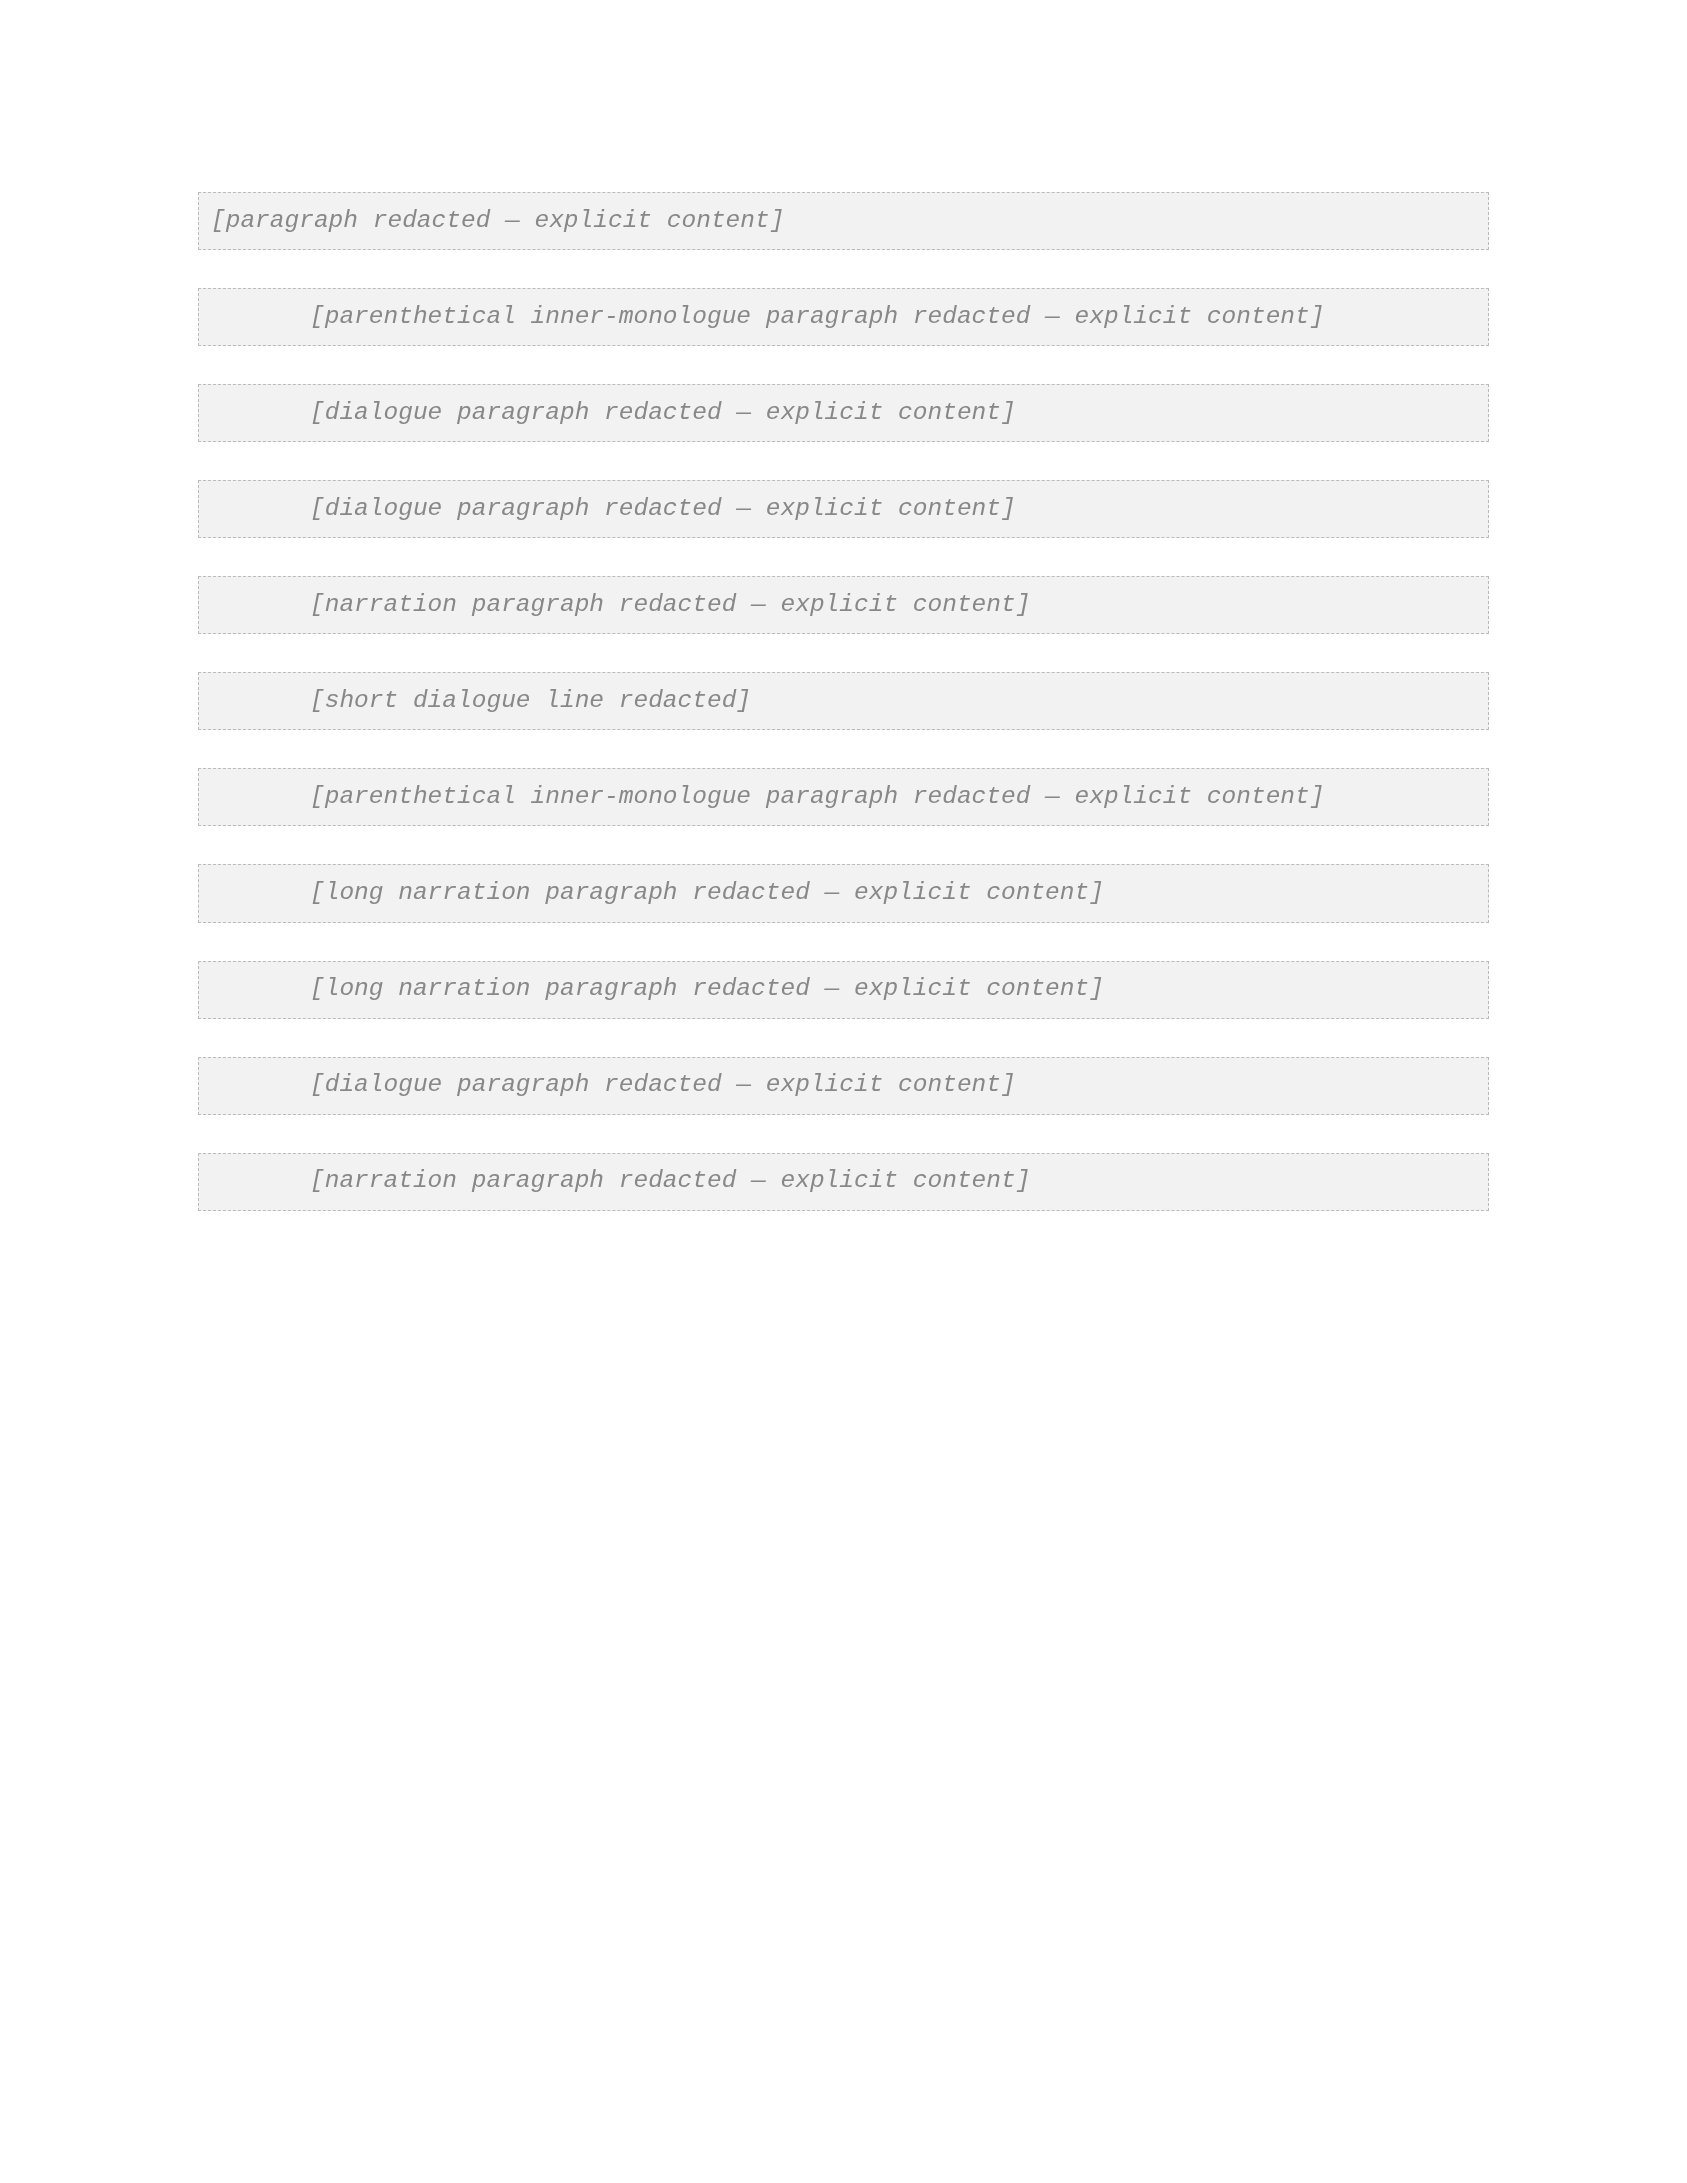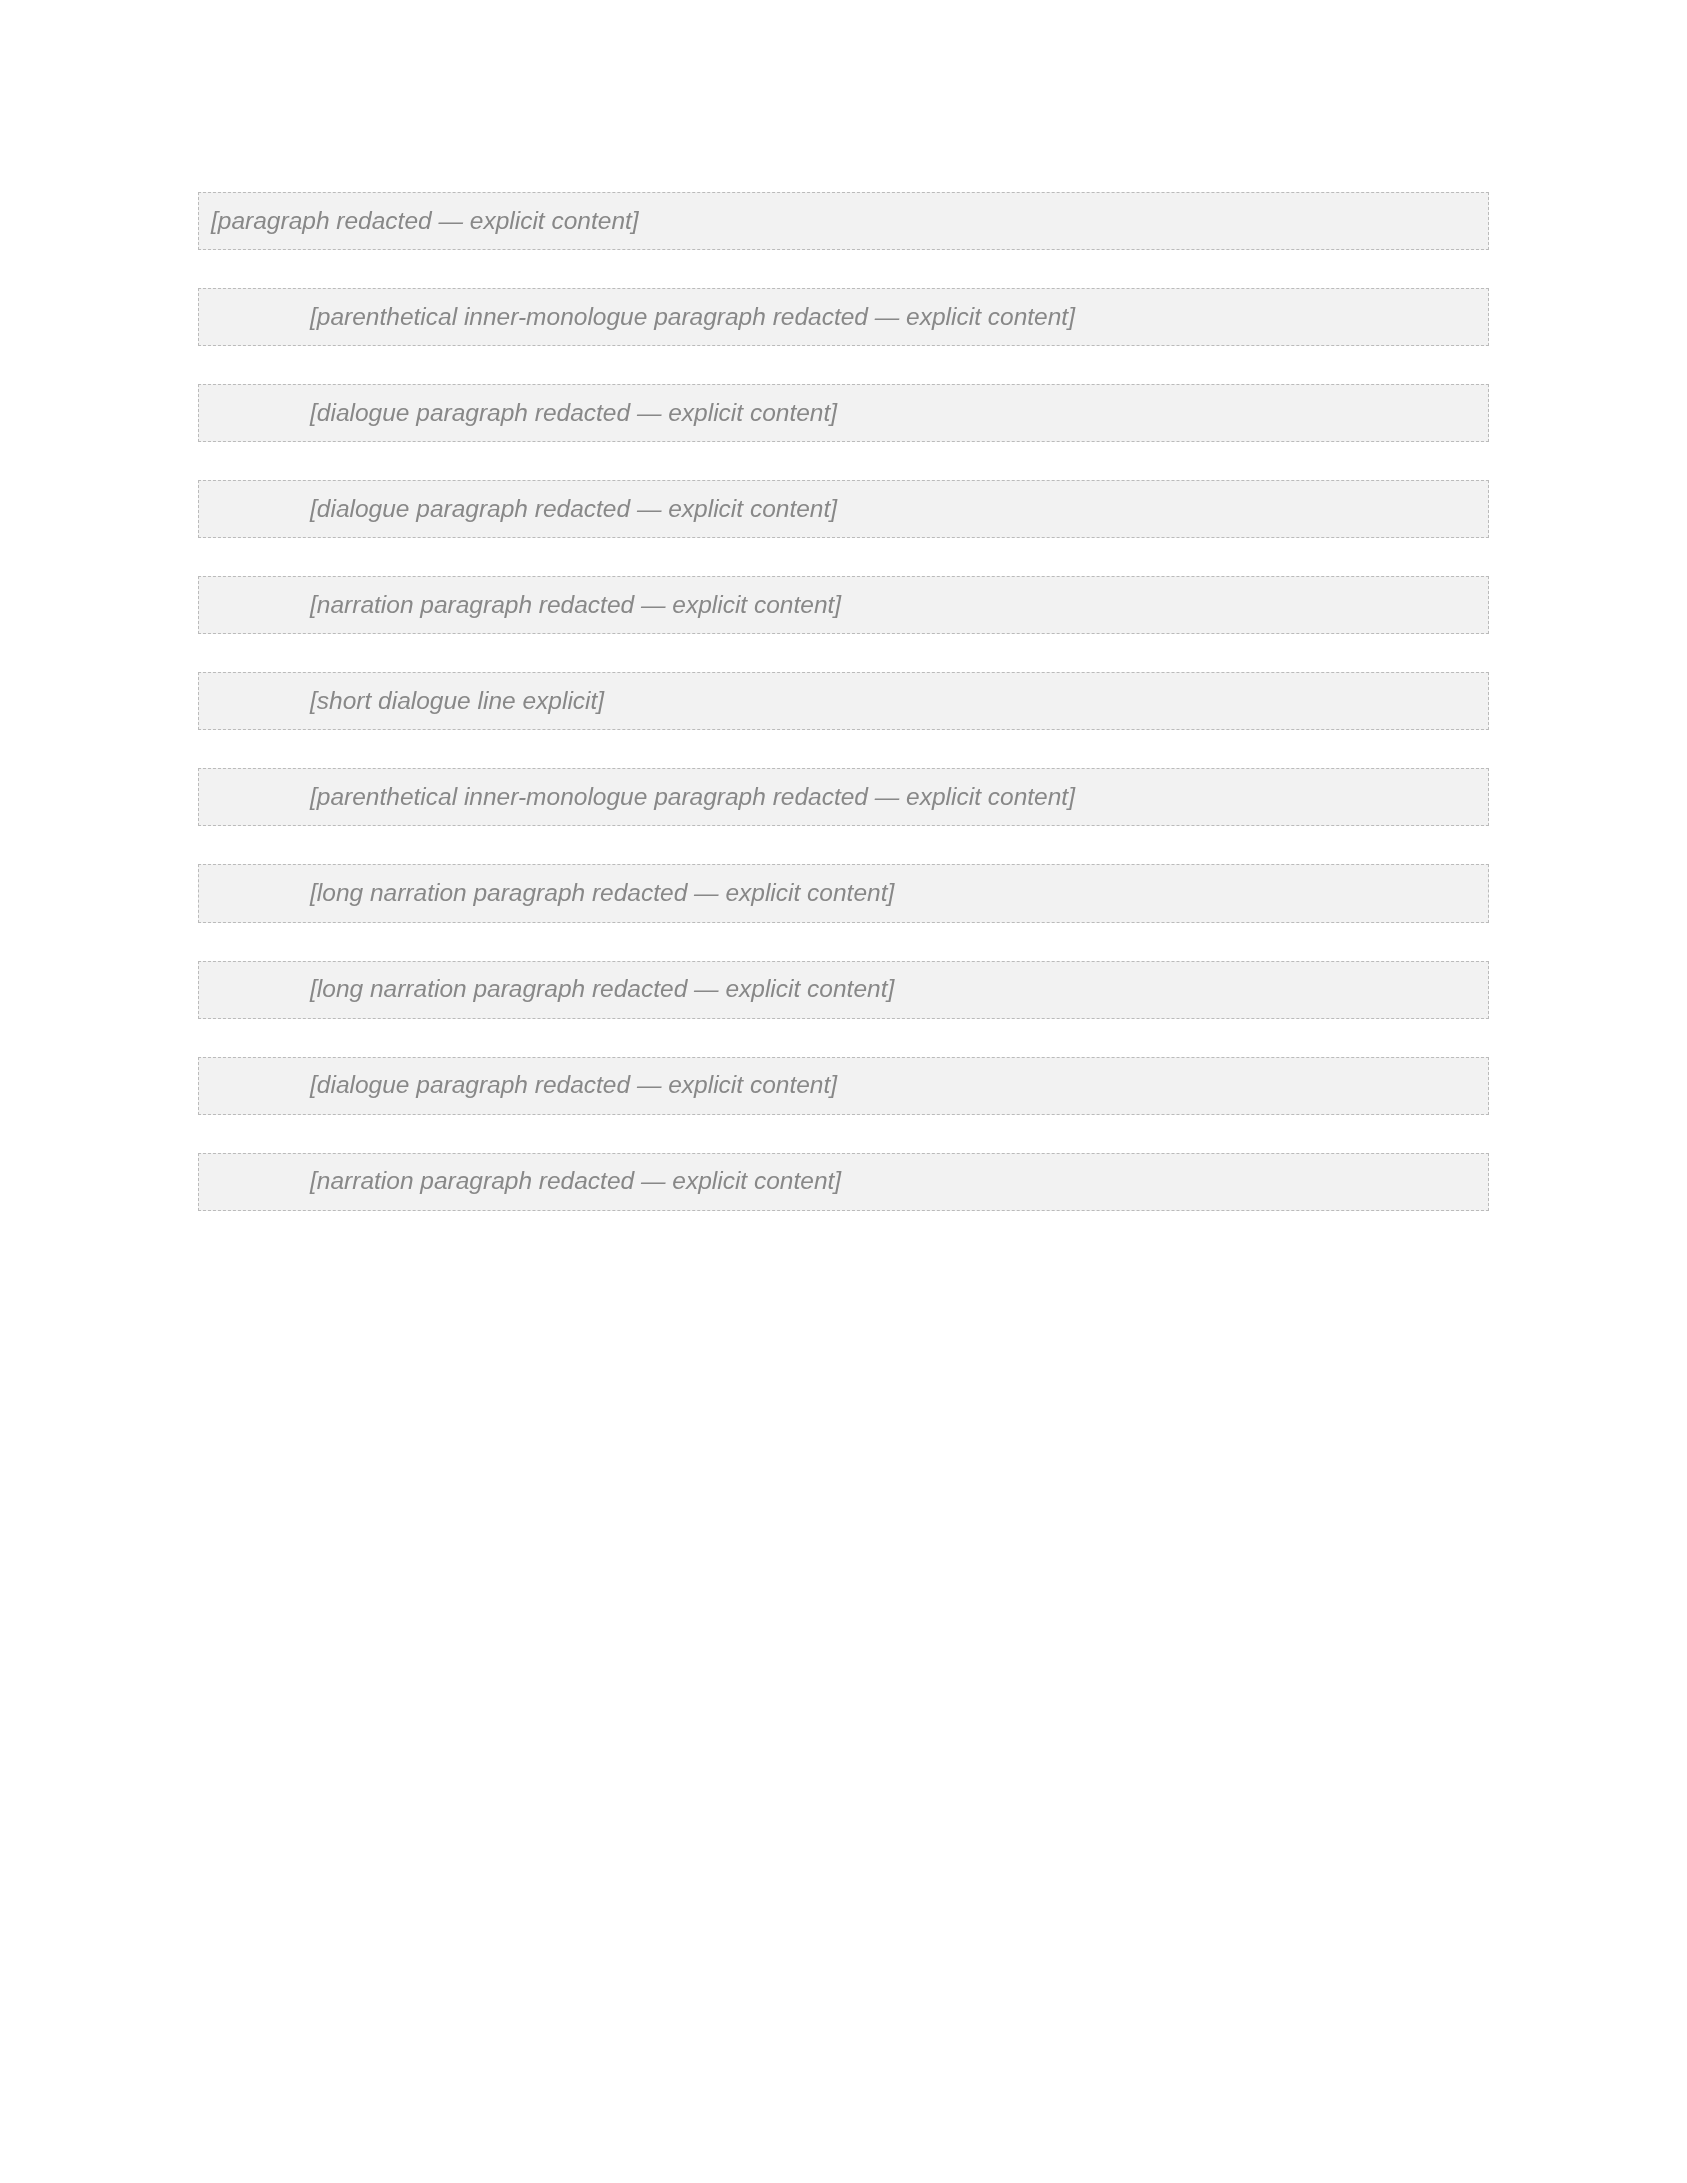--- a/index.html
+++ b/index.html
@@ -1,21 +1,21 @@
 <!DOCTYPE html>
 <html style="font-size:10.6px"><head>
 <meta charset="utf-8">
 <style>
   html, body { margin: 0; padding: 0; background: #ffffff; }
   .page {
     width: 1687px; height: 2183px;
     background: #ffffff;
     box-sizing: border-box;
     padding: 192px 198px;
-    font-family: Liberation Sans, sans-serif;
+    font-family: Liberation Mono, monospace;
     font-size: 24.5px; line-height: 1.75; color: #1a1a1a;
     text-align: justify;
   }
   .para { margin: 0 0 38px 0; text-indent: 99px; }
   .para.flush { text-indent: 0; }
   .redacted {
     color: #888; font-style: italic; text-align: left;
     background: #f2f2f2; border: 0.7px dashed #bbb;
     padding: 6.6px 12px; display: block;
   }
@@ -34,21 +34,21 @@
       <p class="para">
         <span class="redacted">[dialogue paragraph redacted — explicit content]</span>
       </p>
       <p class="para">
         <span class="redacted">[dialogue paragraph redacted — explicit content]</span>
       </p>
       <p class="para">
         <span class="redacted">[narration paragraph redacted — explicit content]</span>
       </p>
       <p class="para">
-        <span class="redacted">[short dialogue line explicit]</span>
+        <span class="redacted">[short dialogue line redacted]</span>
       </p>
       <p class="para">
         <span class="redacted">[parenthetical inner-monologue paragraph redacted — explicit content]</span>
       </p>
       <p class="para">
         <span class="redacted">[long narration paragraph redacted — explicit content]</span>
       </p>
       <p class="para">
         <span class="redacted">[long narration paragraph redacted — explicit content]</span>
       </p>

